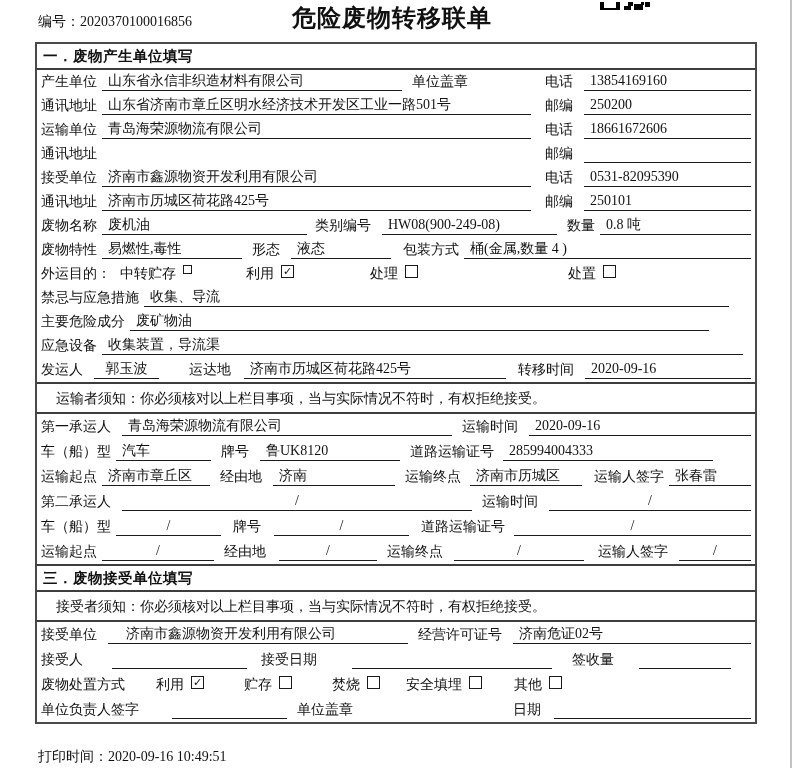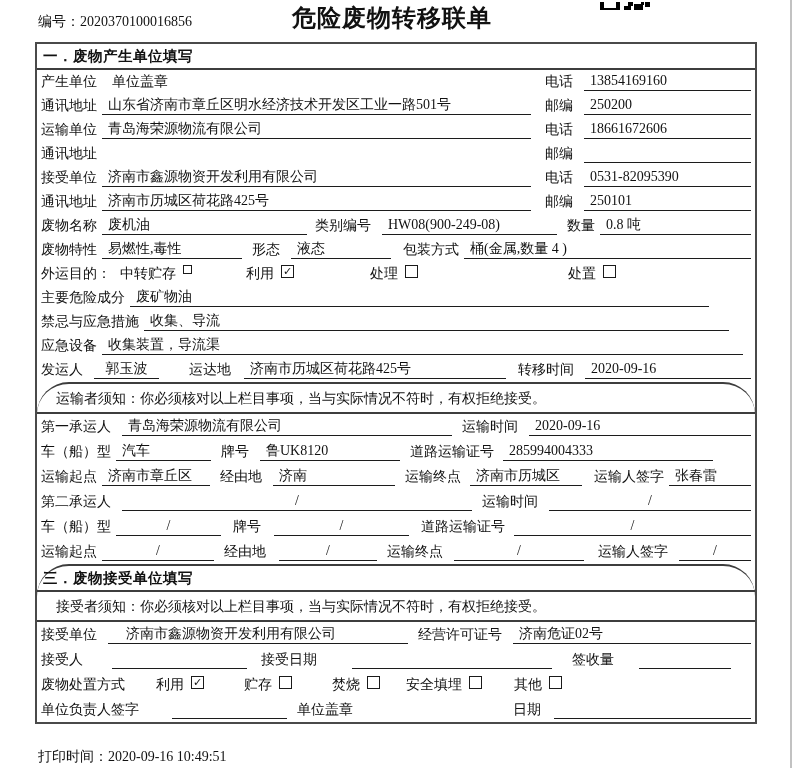--- a/index.html
+++ b/index.html
@@ -10,21 +10,21 @@
 
   
   .hdr { position:relative; height:42px; }
   .serial { position:absolute; left:38px; top:13px; white-space:nowrap; }
   .doc-title { position:absolute; left:0; right:0; top:2px; text-align:center;
     transform:translateX(42px); font-size:24px; font-weight:bold; letter-spacing:1px; }
   .qr { position:absolute; left:578px; top:0; width:72px; height:10px; overflow:hidden; }
 
   
   .form { position:absolute; left:35px; top:42px; width:722px; border:2px solid #4a4a4a; background:#fff; }
-  .sec { border-top:0;border-radius:32px; }
+  .sec { border-top:0; }
   .sec + .sec { border-top:2px solid #3d3d3d; }
   .sec-title { height:26px; line-height:25px; font-weight:bold; font-size:14.5px;
     padding-left:6px; border-bottom:2px solid #3d3d3d; letter-spacing:0.5px; }
   .notice { height:30px; line-height:29px; padding-left:19px; border-bottom:2px solid #3d3d3d; }
 
   .row { display:flex; align-items:flex-end; height:24px; padding:0 4px 3px 4px; }
   .sec2 .row, .sec3 .row { height:25px; }
   .lbl { white-space:nowrap; flex:none; margin-right:5px; }
   .u { border-bottom:1px solid #1c1c1c; min-height:19px; line-height:19px;
        padding:0 0 0 6px; white-space:nowrap; overflow:hidden; flex:none; }
@@ -65,20 +65,21 @@
   </div>
 
   <div class="form">
 
     <div class="sec sec1">
       <div class="sec-title">一．废物产生单位填写</div>
 
       <div class="row">
         <div class="lp">
           <span class="lbl">产生单位</span>
+          <span class="u" style="width:300px">山东省永信非织造材料有限公司</span>
           <span class="lbl" style="margin-left:10px">单位盖章</span>
         </div>
         <span class="lbl" style="width:34px">电话</span>
         <span class="u grow">13854169160</span>
       </div>
 
       <div class="row">
         <div class="lp">
           <span class="lbl">通讯地址</span>
           <span class="u grow" style="margin-right:14px">山东省济南市章丘区明水经济技术开发区工业一路501号</span>
@@ -154,27 +155,27 @@
           <span>处理</span>
           <span class="cb"></span>
         </span>
         <span class="opt" style="margin-left:150px">
           <span>处置</span>
           <span class="cb"></span>
         </span>
       </div>
 
       <div class="row">
+        <span class="lbl">禁忌与应急措施</span>
+        <span class="u grow" style="margin-right:22px">收集、导流</span>
+      </div>
+
+      <div class="row">
         <span class="lbl">主要危险成分</span>
         <span class="u grow" style="margin-right:42px">废矿物油</span>
-      </div>
-
-      <div class="row">
-        <span class="lbl">禁忌与应急措施</span>
-        <span class="u grow" style="margin-right:22px">收集、导流</span>
       </div>
 
       <div class="row">
         <span class="lbl">应急设备</span>
         <span class="u grow" style="margin-right:8px">收集装置，导流渠</span>
       </div>
 
       <div class="row">
         <span class="lbl">发运人</span>
         <span class="u ctr" style="width:65px;margin-left:6px">郭玉波</span>

